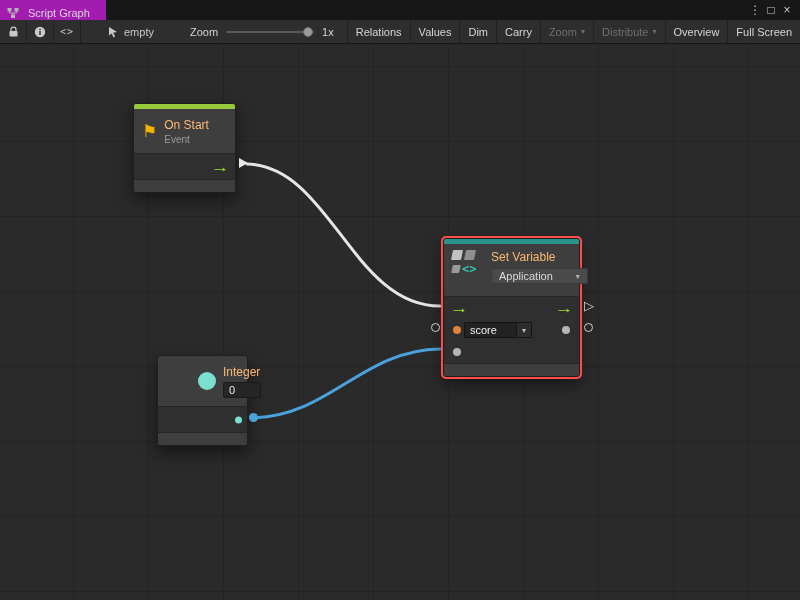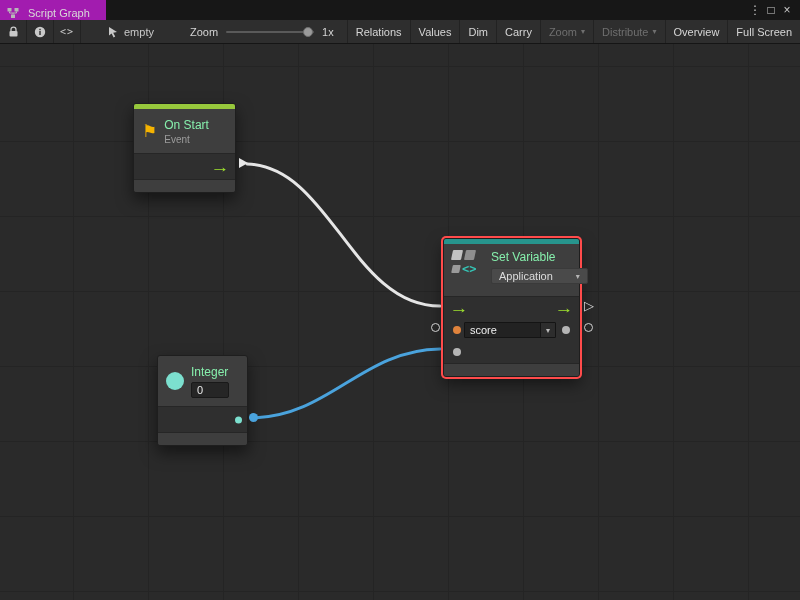--- a/index.html
+++ b/index.html
@@ -36,21 +36,21 @@
     background-size:75px 75px; background-position:-2px 22px; overflow:hidden; }
   .wires { position:absolute; inset:0; width:100%; height:100%; }
 
   .node { position:absolute; border-radius:3px; background:#3e3e3e; border:1px solid #1e1e1e;
           box-shadow:0 7px 16px rgba(0,0,0,.5); }
   .node.selected { box-shadow:0 0 0 2px var(--selection, #ff4b4b), 0 7px 16px rgba(0,0,0,.5); }
   .strip { height:5px; border-radius:2px 2px 0 0; }
   .strip-event { background:var(--event-strip, #97c83c); }
   .strip-variable { background:var(--variable-strip, #27958d); }
   .node-header { display:flex; align-items:center; gap:7px; padding:0 8px; }
-  .node-title { font-size:12px; color:#86efac; }
+  .node-title { font-size:12px; color:#fdba74; }
   .node-sub { font-size:10px; color:#9c9c9c; margin-top:2px; }
   .node-ports { position:relative; background:#2f2f2f; border-top:1px solid #262626; border-bottom:1px solid #262626; }
   .port-row { position:relative; height:22px; }
   .node-footer { height:12px; background:#3e3e3e; border-radius:0 0 3px 3px; }
 
   .flow-arrow { position:absolute; top:50%; transform:translateY(-54%) scale(1.35,1.05); font-weight:bold; font-size:14px;
                 color:var(--flow-green, #9fe22e); line-height:1; }
   .flow-arrow.left { left:8px; } .flow-arrow.right { right:8px; }
   .dot { position:absolute; top:50%; transform:translateY(-50%); width:8px; height:8px; border-radius:50%; }
   .dot.left { left:9px; } .dot.right { right:9px; }
@@ -59,41 +59,41 @@
   .dot-cyan { background:var(--integer-cyan, #7ce0cf); width:7px; height:7px; right:5px; }
 
   
   .on-start { left:133px; top:59px; width:103px; }
   .on-start .node-header { height:44px; }
   .on-start .port-row { height:25px; }
   .flag-icon { font-size:17px; color:#f5b301; line-height:1; }
 
   
   .integer-node { left:157px; top:311px; width:91px; }
-  .integer-node .node-header { height:50px; align-items:center; }
+  .integer-node .node-header { height:50px; align-items:center;margin-left:32px; }
   .int-icon { width:18px; height:18px; border-radius:50%; background:var(--integer-cyan, #7ce0cf); flex:0 0 auto; }
   .int-value { width:38px; height:16px; margin-top:3px; background:#262626; border:1px solid #191919; border-radius:2px;
                color:#e8e8e8; font-size:11px; line-height:15px; padding-left:5px; }
   .integer-node .port-row { height:25px; }
 
   
   .set-variable { left:443px; top:194px; width:137px; }
   .set-variable .node-header { height:52px; align-items:flex-start; padding-top:6px; }
   .sv-icons { display:flex; flex-direction:column; gap:3px; width:32px; flex:0 0 auto; }
   .sv-sq-row { display:flex; gap:3px; }
   .sq { width:10px; height:10px; transform:skewX(-12deg); border-radius:1px; }
   .sq1 { background:#c2c2c2; } .sq2 { background:#8f8f8f; }
   .sv-code { display:flex; align-items:center; gap:2px; }
   .mini-sq { width:8px; height:8px; background:#9a9a9a; transform:skewX(-12deg); border-radius:1px; }
   .code-glyph { font-family:"DejaVu Sans Mono", monospace; font-weight:bold; font-size:12px; color:#35c4b5; line-height:1; }
   .sv-text-col { display:flex; flex-direction:column; gap:4px; }
   .scope-dropdown { display:inline-flex; align-items:center; gap:23px; background:#4a4a4a; border:1px solid #3a3a3a;
                     border-radius:2px; padding:1px 7px; color:#dcdcdc; font-size:11px; width:max-content; cursor:default; }
   .scope-dropdown .dd { font-size:8px; color:#b5b5b5; }
-  .var-field { position:absolute; left:20px; top:3px; width:92px; height:16px; background:#222; border:1px solid #141414;
+  .var-field { position:absolute; left:20px; top:3px; width:68px; height:16px; background:#222; border:1px solid #141414;
                display:flex; align-items:center; border-radius:1px; }
   .var-text { flex:1; padding-left:5px; font-size:11px; color:#eee; line-height:1; }
   .var-dd { width:15px; align-self:stretch; border-left:1px solid #141414; background:#2d2d2d;
             display:flex; align-items:center; justify-content:center; color:#bbb; font-size:8px; }
 
   
   .ext-triangle-filled { position:absolute; left:239px; top:114px; width:0; height:0;
     border-left:9px solid #e8e8e8; border-top:5.5px solid transparent; border-bottom:5.5px solid transparent; }
   .ext-tri-outline { position:absolute; left:584px; top:254px; font-size:13px; color:#d8d8d8; line-height:15px; }
   .ext-circle { position:absolute; width:9px; height:9px; border:1px solid #d0d0d0; border-radius:50%; }

